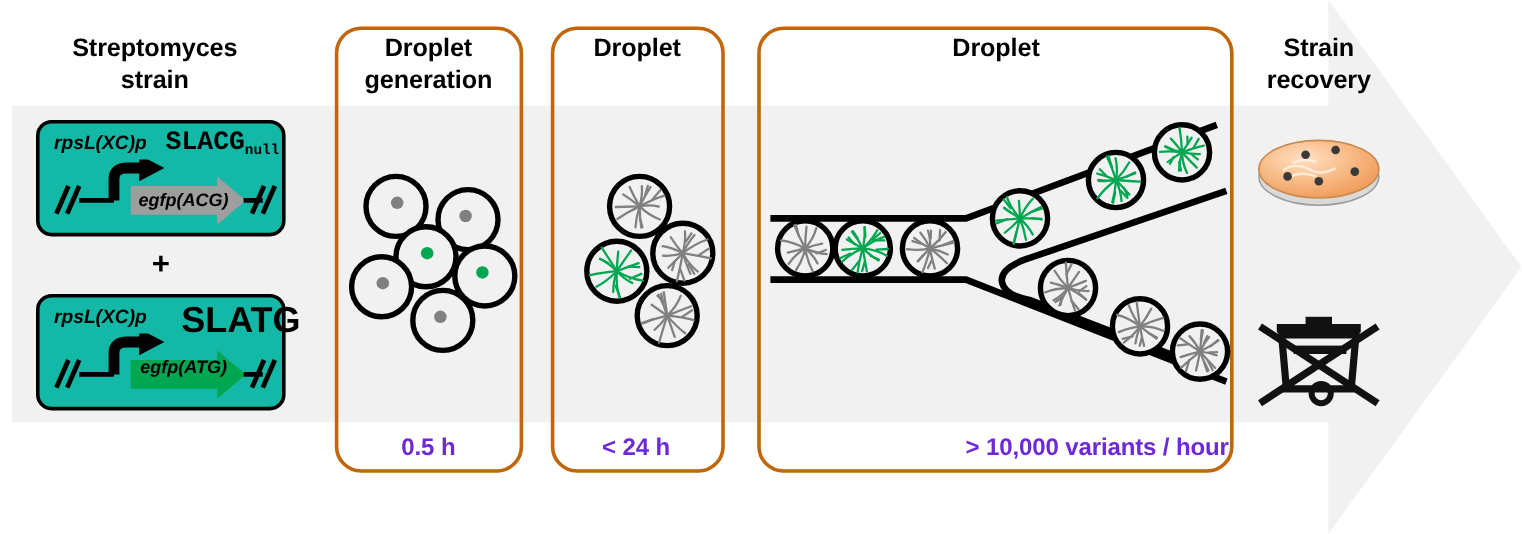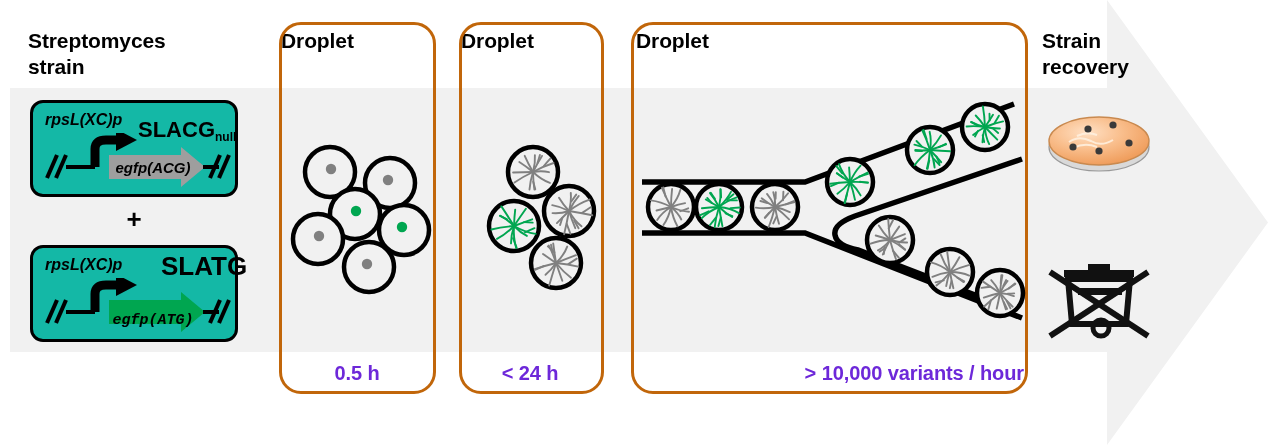--- a/index.html
+++ b/index.html
@@ -20,21 +20,21 @@
   }
   
   #bg-arrow {
     position: absolute;
     left: 0; top: 0;
     width: 1268px; height: 445px;
   }
   
   .stage-header {
     position: absolute;
-    text-align: left;
+    text-align: center;
     font-weight: bold;
     font-size: 21px;
     line-height: 1.22;
     color: #000000;
     letter-spacing: -0.1px;
   }
   
   .obox {
     position: absolute;
     border: 3px solid #C1660A;
@@ -111,20 +111,21 @@
     <path d="M 10,88 L 1107,88 L 1107,0 L 1268,222.5 L 1107,445 L 1107,352 L 10,352 Z" fill="#f1f1f1"></path>
   </svg>
 
   <div class="stage-header" style="left:28px; top:28px; width:202px;">
     <div>Streptomyces</div>
     <div>strain</div>
   </div>
 
   <div class="stage-header" style="left:281px; top:28px; width:152px;">
     <div>Droplet</div>
+    <div>generation</div>
   </div>
 
   <div class="stage-header" style="left:461px; top:28px; width:140px;">
     <div>Droplet</div>
   </div>
 
   <div class="stage-header" style="left:636px; top:28px; width:388px;">
     <div>Droplet</div>
   </div>
 
@@ -138,21 +139,21 @@
   <div class="obox" style="left:631px; top:22px; width:397px; height:372px;"></div>
 
   <div class="metric" style="left:281px; top:362px; width:152px;">0.5 h</div>
   <div class="metric" style="left:460px; top:362px; width:140px;">&lt; 24 h</div>
   <div class="metric" style="left:636px; top:362px; width:388px;text-align:right;">&gt; 10,000 variants / hour</div>
 
   <div class="construct" style="left:30px; top:100px; width:208px; height:97px;">
 
     <div class="cprom" style="left:12px; top:8px;">rpsL(XC)p</div>
 
-    <div class="cname" style="left:105px; top:14px; font-size:22px;">
+    <div class="cname" style="left:105px; top:3px; font-size:22px;font-family:Liberation Mono, monospace;">
       <span>SLACG</span><span class="csub">null</span>
     </div>
 
     <svg class="gene-svg" style="left:0px; top:30px;" width="208" height="63" viewBox="0 0 208 63">
 
       <g stroke="#000" stroke-width="4" stroke-linecap="butt">
         <line x1="14" y1="45" x2="24" y2="22"></line>
         <line x1="23" y1="45" x2="33" y2="22"></line>
         <line x1="33" y1="34" x2="62" y2="34"></line>
       </g>
@@ -175,21 +176,21 @@
 
     <div class="glabel" style="left:72px; top:56px; width:96px;">egfp(ACG)</div>
   </div>
 
   <div class="plus-sign" style="left:30px; top:206px; width:208px;">+</div>
 
   <div class="construct" style="left:30px; top:245px; width:208px; height:97px;">
 
     <div class="cprom" style="left:12px; top:8px;">rpsL(XC)p</div>
 
-    <div class="cname" style="left:118px; top:3px; font-size:26px;margin-left:10px;">
+    <div class="cname" style="left:118px; top:3px; font-size:30px;">
       <span>SLATG</span><span class="csub"></span>
     </div>
 
     <svg class="gene-svg" style="left:0px; top:30px;" width="208" height="63" viewBox="0 0 208 63">
       <g stroke="#000" stroke-width="4" stroke-linecap="butt">
         <line x1="14" y1="45" x2="24" y2="22"></line>
         <line x1="23" y1="45" x2="33" y2="22"></line>
         <line x1="33" y1="34" x2="62" y2="34"></line>
       </g>
       <g fill="none" stroke="#000" stroke-width="9">
@@ -199,21 +200,21 @@
       <g>
         <path class="gene-arrow-2" d="M 76,22 L 148,22 L 148,14 L 172,34 L 148,54 L 148,46 L 76,46 Z" fill="#00A650"></path>
       </g>
       <g stroke="#000" stroke-width="4" stroke-linecap="butt">
         <line x1="170" y1="34" x2="186" y2="34"></line>
         <line x1="177" y1="45" x2="187" y2="22"></line>
         <line x1="186" y1="45" x2="196" y2="22"></line>
       </g>
     </svg>
 
-    <div class="glabel" style="left:72px; top:64px; width:96px;font-family:Liberation Mono, monospace;">egfp(ATG)</div>
+    <div class="glabel" style="left:72px; top:50px; width:96px;">egfp(ATG)</div>
   </div>
 
   <svg class="panel-art" style="left:283px; top:120px;" width="150" height="190" viewBox="283 120 150 190">
     <g id="gen-droplets">
         <g>
           <circle cx="330" cy="172" r="25" fill="#f1f1f1" stroke="#000" stroke-width="4.5"></circle>
         </g>
         <circle cx="331" cy="169" r="5.2" fill="#808080"></circle>
         <g>
           <circle cx="390" cy="183" r="25" fill="#f1f1f1" stroke="#000" stroke-width="4.5"></circle>

